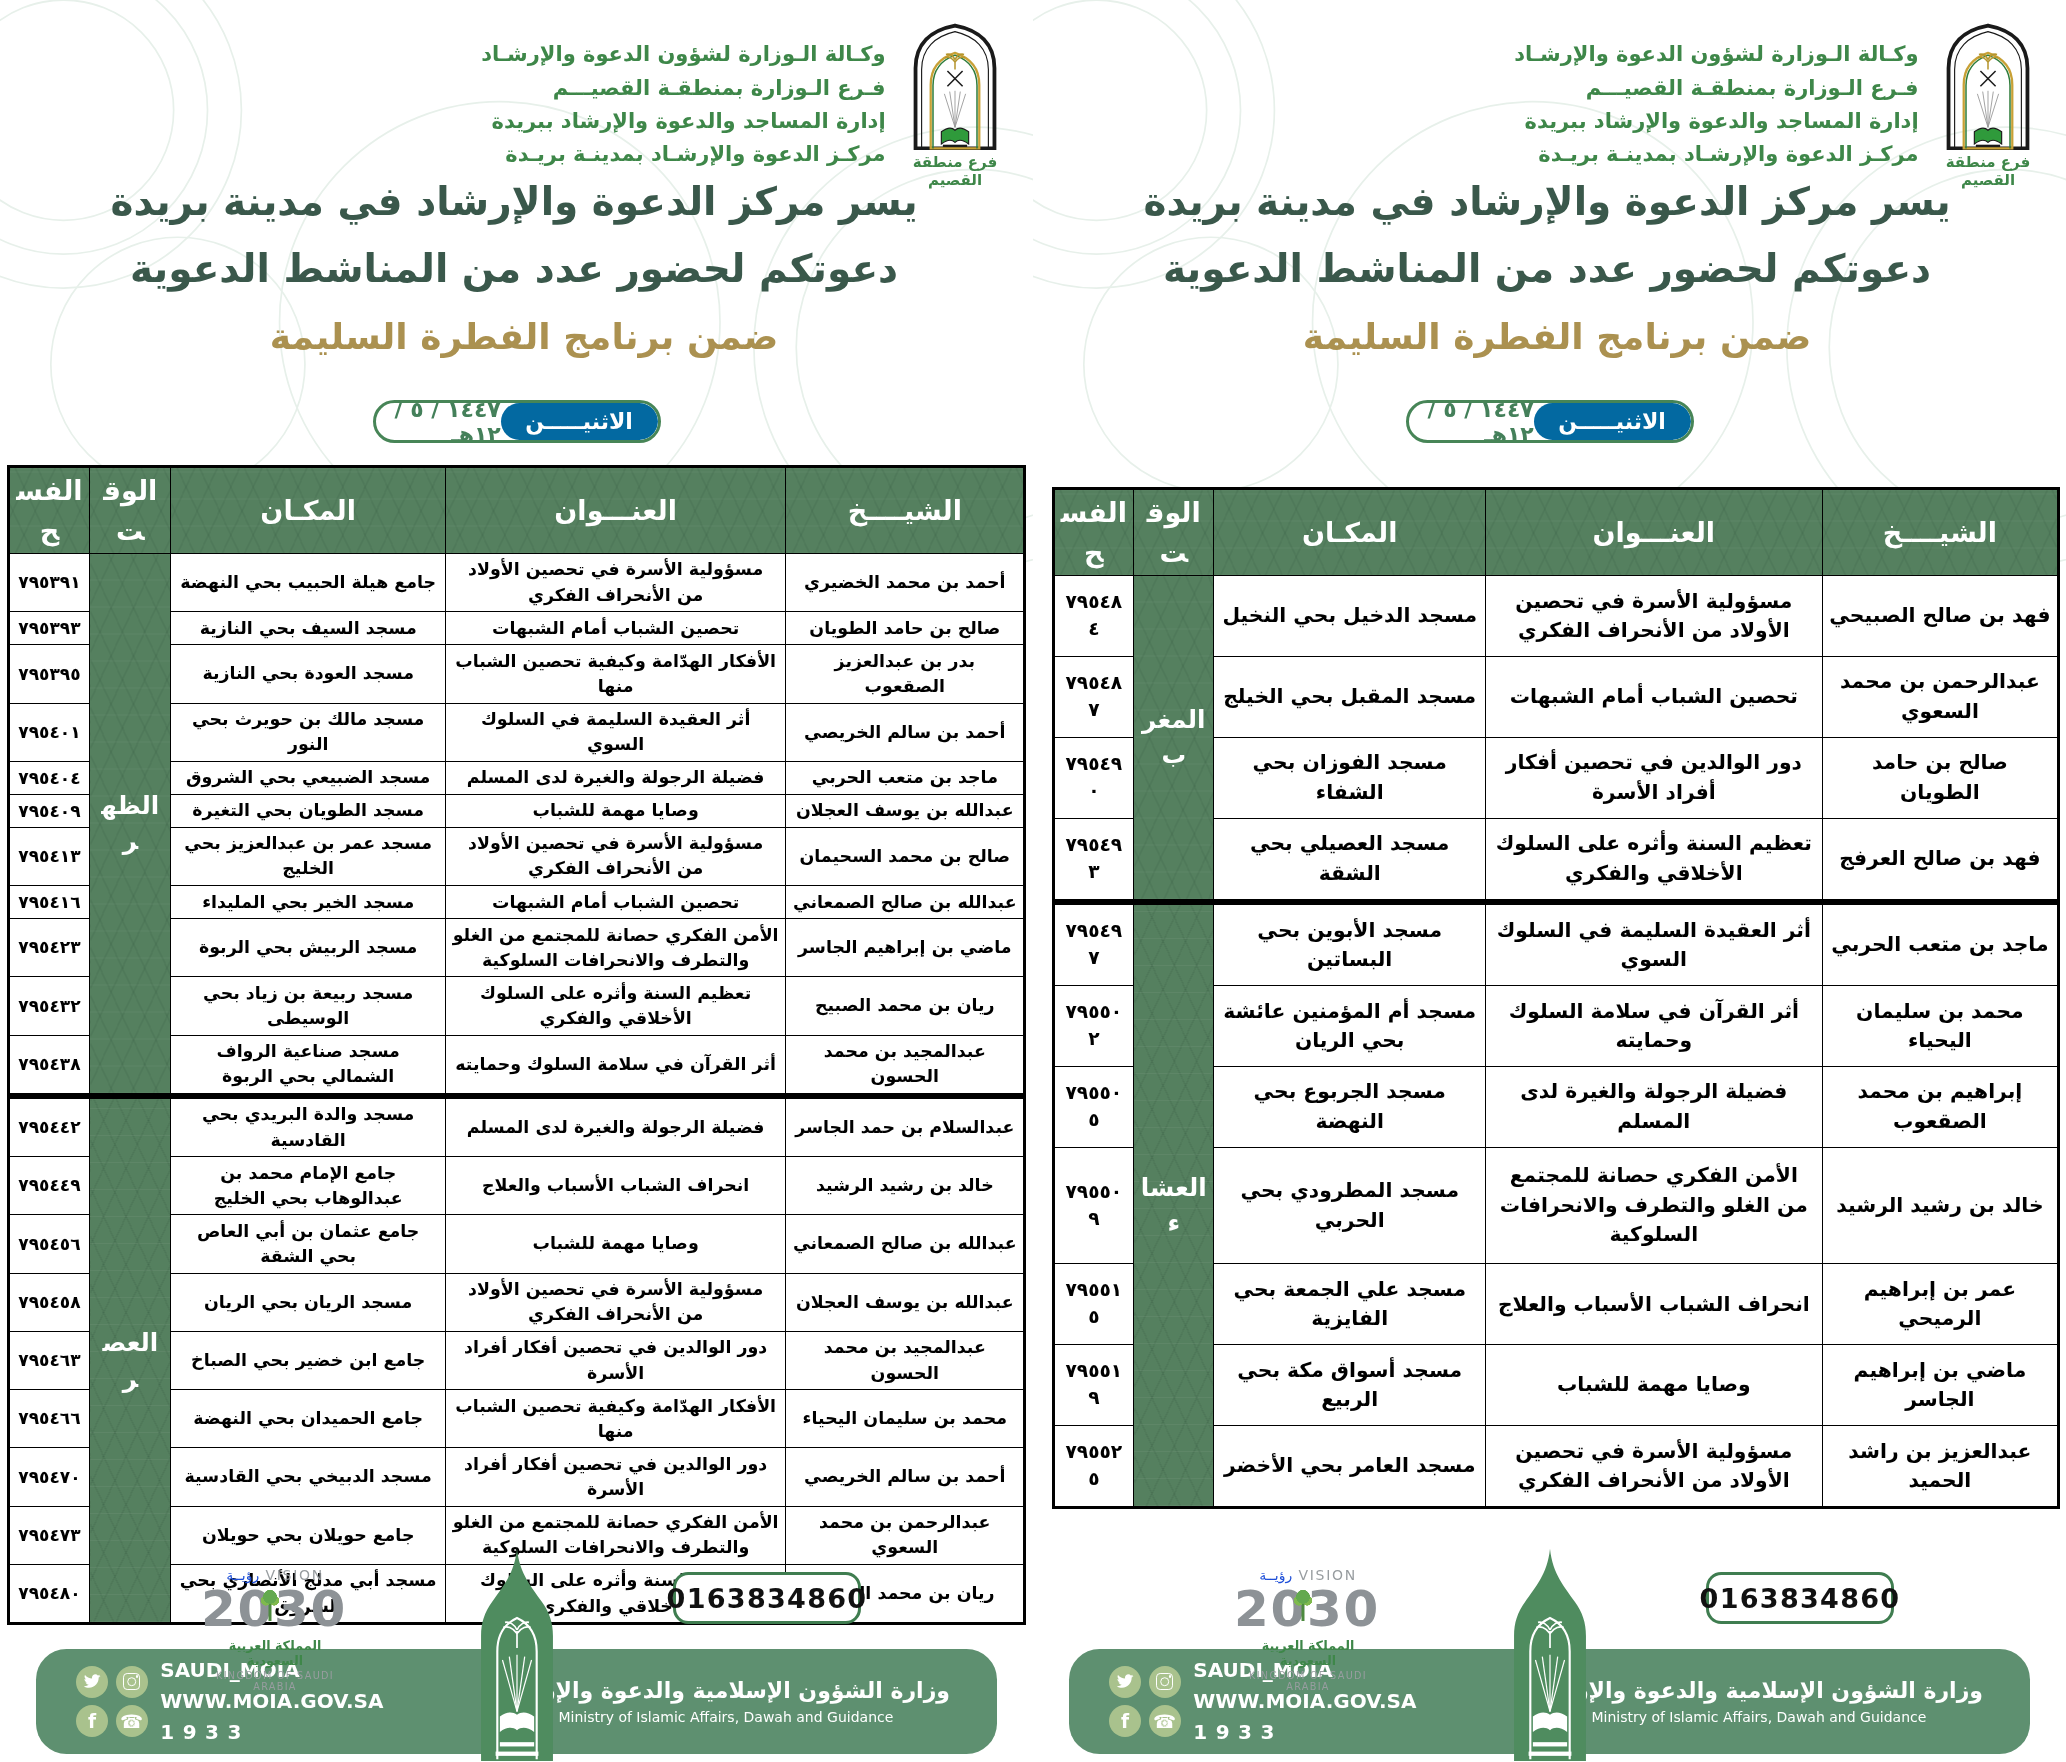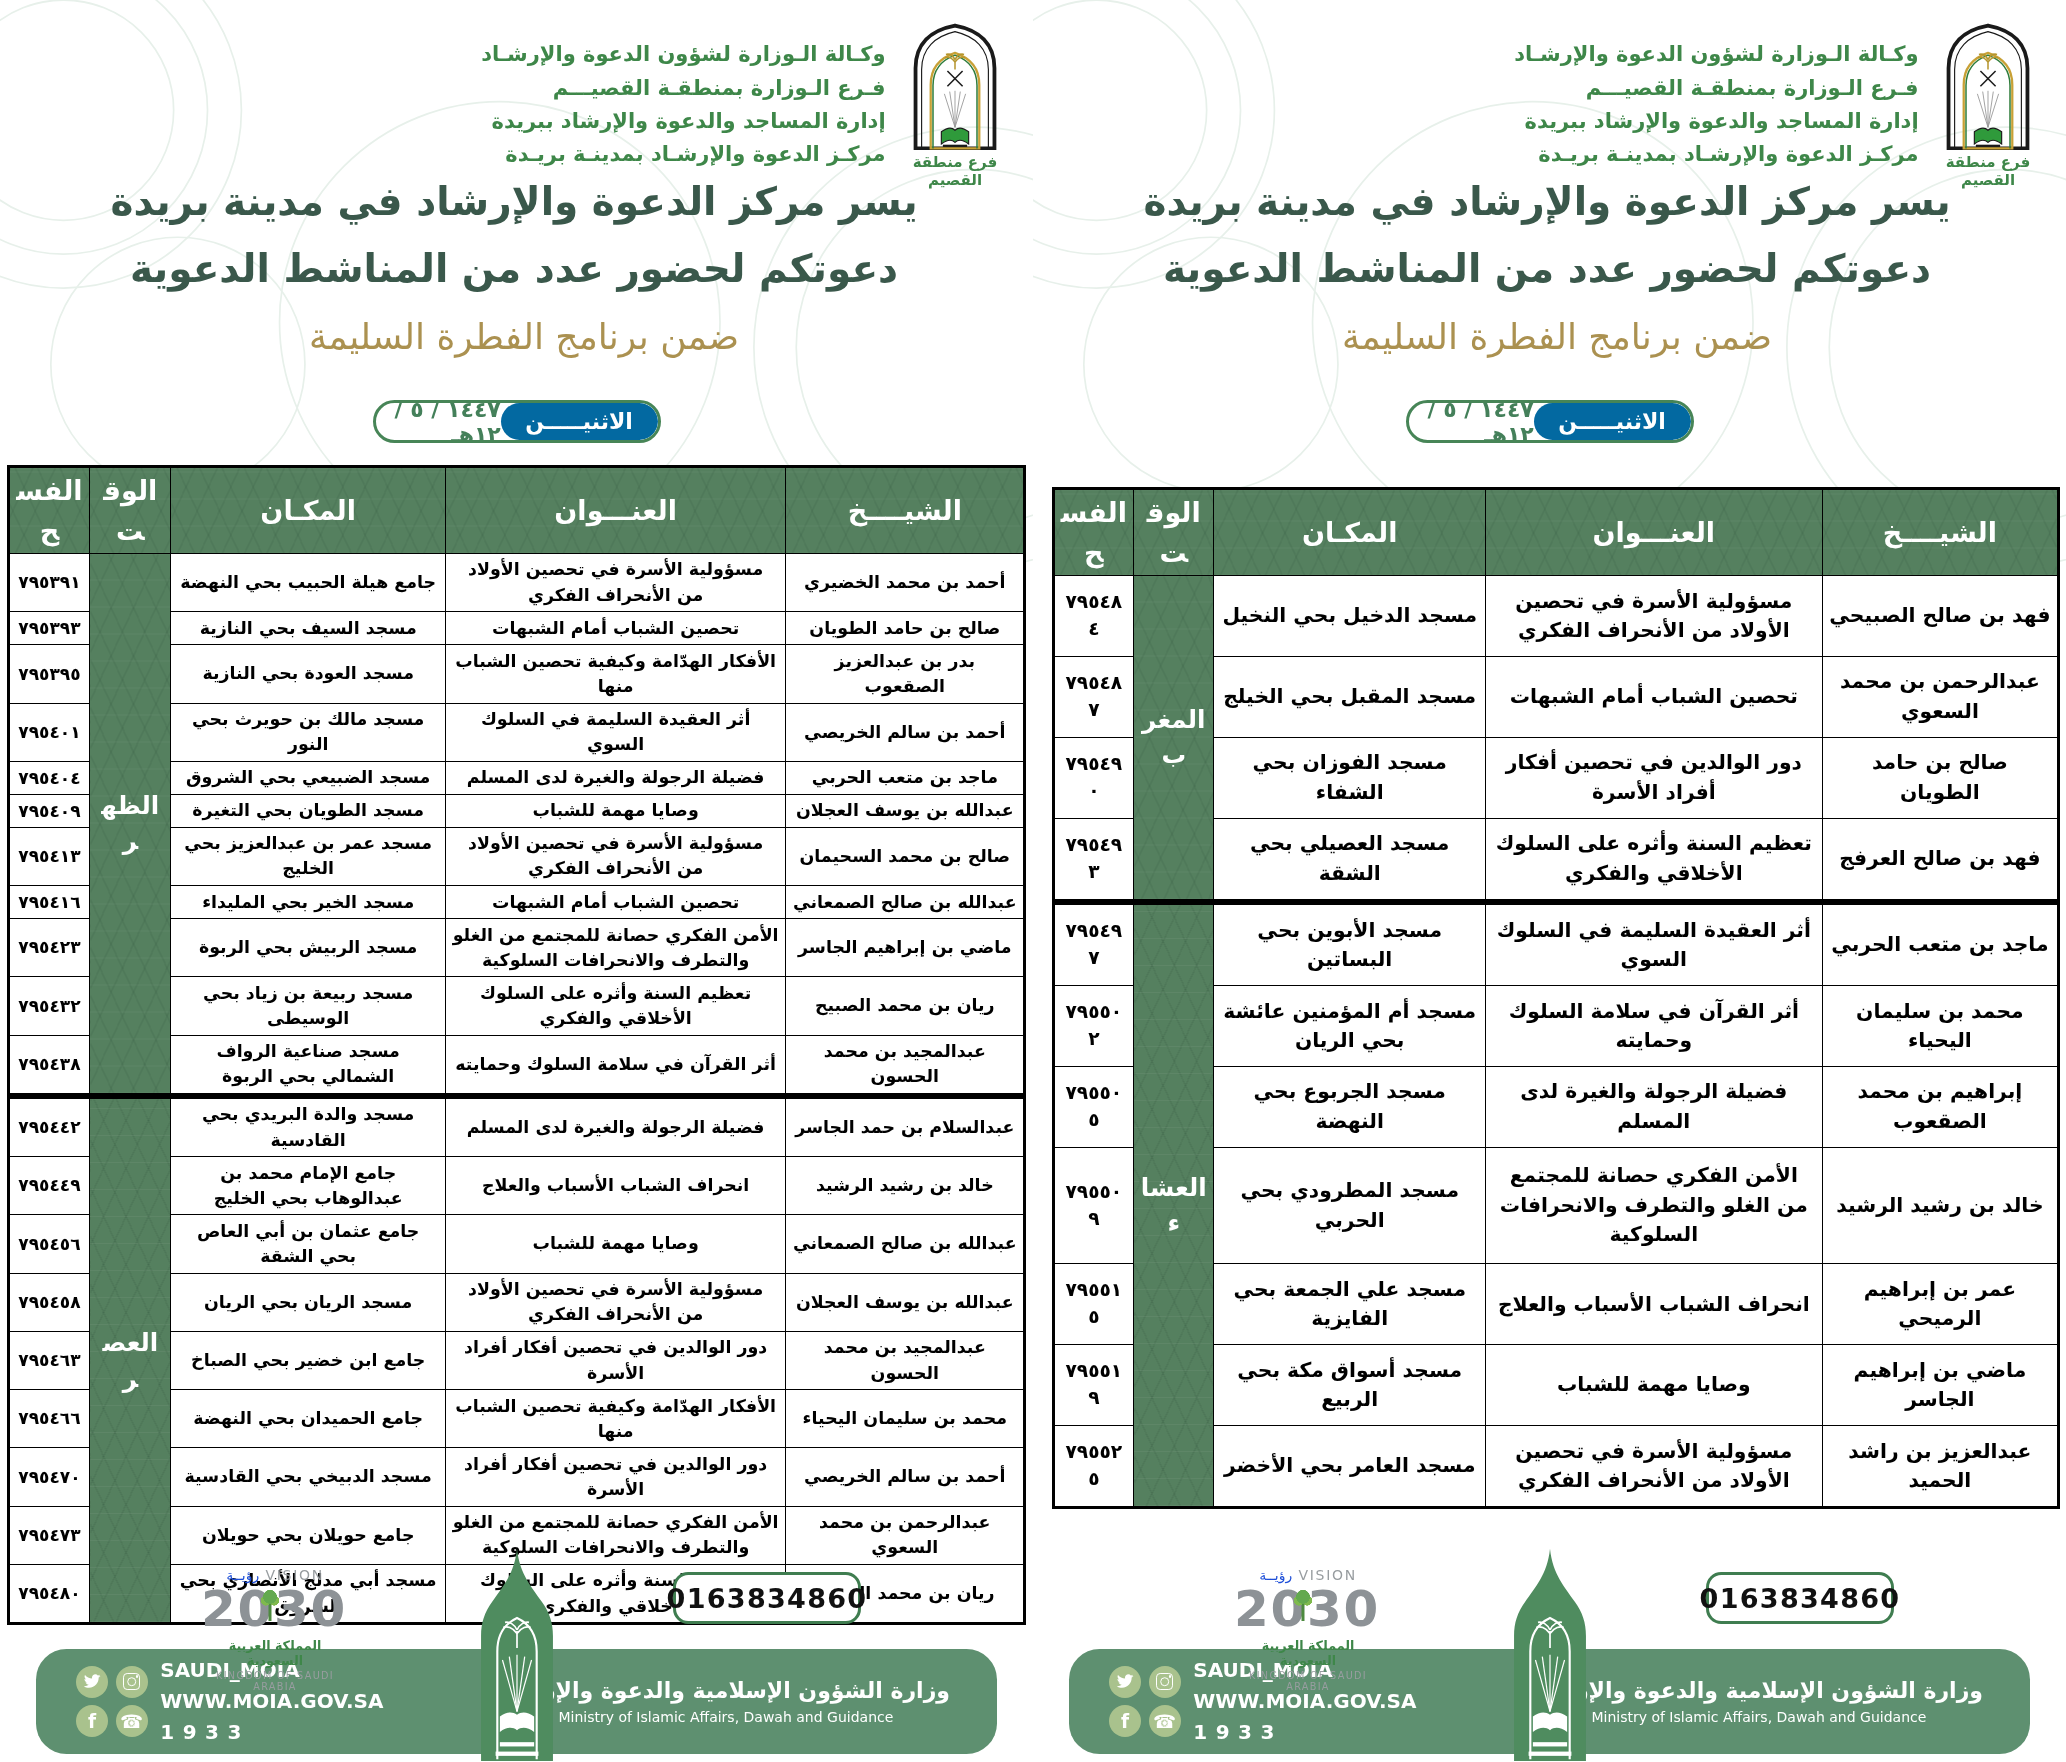--- a/index.html
+++ b/index.html
@@ -16,21 +16,21 @@
   
   .mhead{position:absolute;top:21px;right:23px;display:flex;flex-direction:row;align-items:center;gap:14.4px;z-index:2;}
   .logo-wrap{width:110px;text-align:center;flex:0 0 auto;}
   .logo-svg{width:100px;height:129px;display:block;margin:0 auto;}
   .logo-caption{margin-top:2.5px;color:#3e8749;font-weight:700;font-size:15px;}
   .mlines{text-align:right;color:#3e8749;font-weight:700;font-size:21px;line-height:1.58;}
 
   
   .callig{position:absolute;top:182px;left:0;right:5px;text-align:center;z-index:2;}
   .c1{font-size:39px;font-weight:700;color:#3a584b;line-height:1.0;margin-bottom:28px;}
-  .c3{font-size:36px;font-weight:400;color:#ab9150;margin-top:4.2px;padding-left:20px;}
+  .c3{font-size:36px;font-weight:700;color:#ab9150;margin-top:4.2px;padding-left:20px;}
 
   
   .date-banner{position:absolute;top:400px;left:50%;transform:translateX(-50%);width:288px;height:43px;
     background:#ffffff;border:3px solid #478557;border-radius:25.4px;display:flex;align-items:stretch;z-index:2;overflow:hidden;}
   .day-pill{background:#0369a1;color:#ffffff;font-weight:700;font-size:22px;border-radius:22px;
     display:flex;align-items:center;justify-content:center;padding:0 24.6px;flex:0 0 auto;}
   .date-text{flex:1;display:flex;align-items:center;justify-content:center;color:#44805a;font-weight:700;font-size:22px;}
 
   
   .schedule-wrap{position:absolute;z-index:2;}

